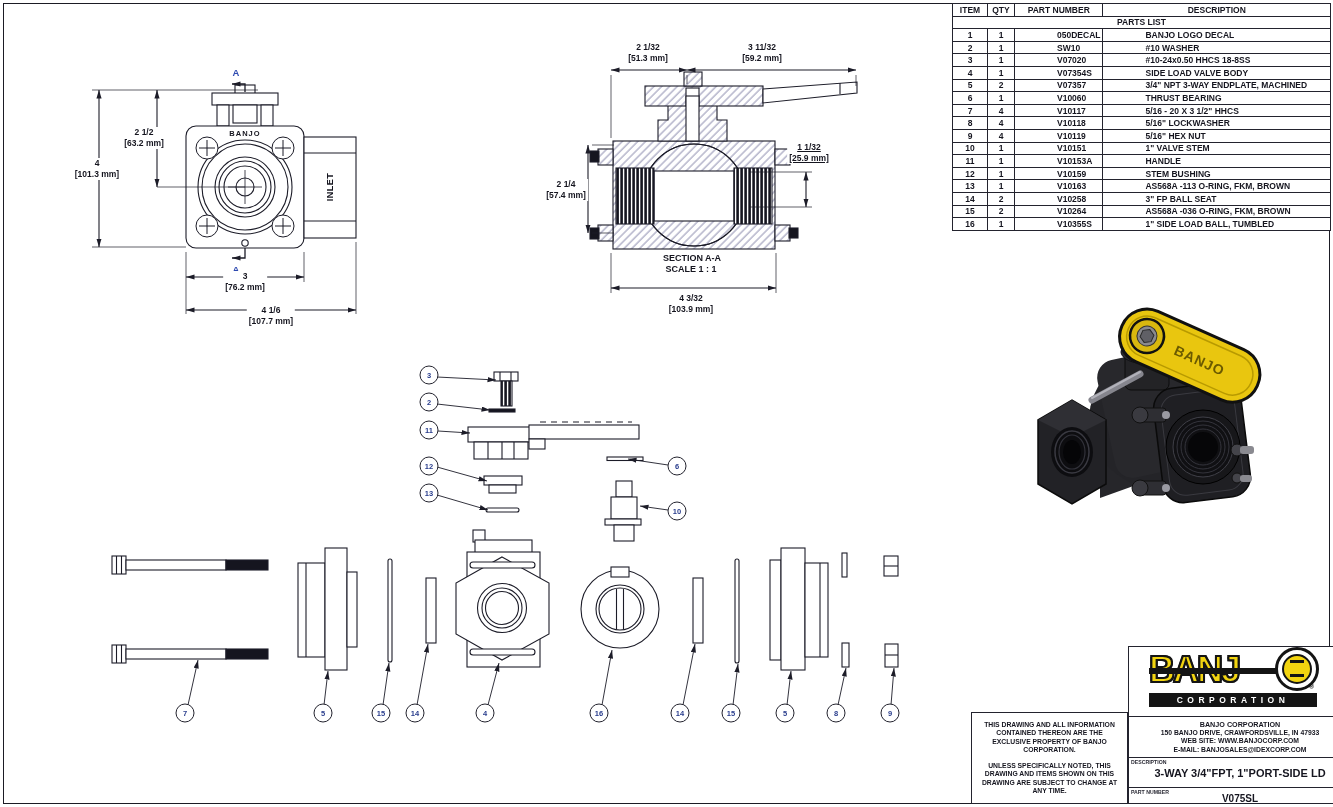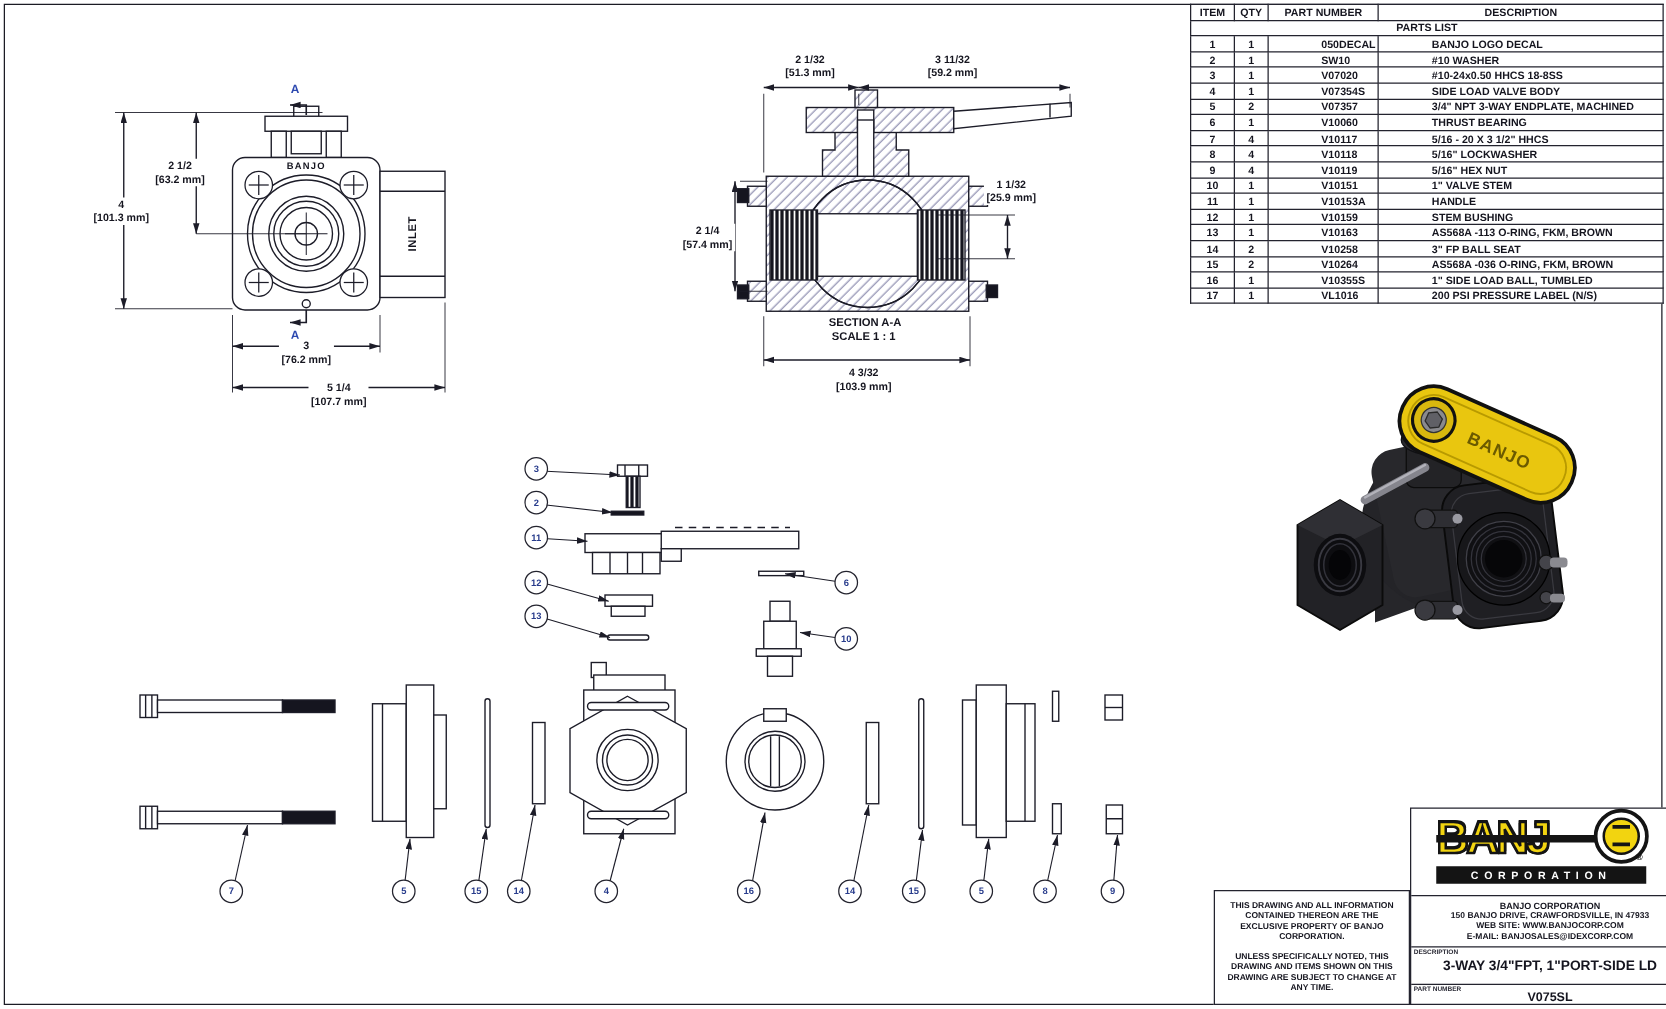--- a/index.html
+++ b/index.html
@@ -393,33 +393,33 @@
   </div>
   <div class="dim" style="left:144px;top:138px;">
     <div>2 1/2</div>
       <div>[63.2 mm]</div>
   </div>
   <div class="dim" style="left:245px;top:282px;">
     <div>3</div>
       <div>[76.2 mm]</div>
   </div>
   <div class="dim" style="left:271px;top:316px;">
-    <div>5 1/4</div>
+    <div>4 1/6</div>
       <div>[107.7 mm]</div>
   </div>
 
   <div class="dim" style="left:648px;top:53px;">
     <div>2 1/32</div>
       <div>[51.3 mm]</div>
   </div>
   <div class="dim" style="left:762px;top:53px;">
     <div>3 11/32</div>
       <div>[59.2 mm]</div>
   </div>
-  <div class="dim" style="left:809px;top:153px;">
+  <div class="dim" style="left:809px;top:153px;text-decoration:underline;">
     <div>1 1/32</div>
       <div>[25.9 mm]</div>
   </div>
   <div class="dim" style="left:566px;top:190px;">
     <div>2 1/4</div>
       <div>[57.4 mm]</div>
   </div>
   <div class="dim" style="left:691px;top:304px;">
     <div>4 3/32</div>
       <div>[103.9 mm]</div>
@@ -548,26 +548,20 @@
           <td class="c">15</td>
           <td class="c">2</td>
           <td class="l">V10264</td>
           <td class="l">AS568A -036 O-RING, FKM, BROWN</td>
         </tr>
         <tr>
           <td class="c">16</td>
           <td class="c">1</td>
           <td class="l">V10355S</td>
           <td class="l">1" SIDE LOAD BALL, TUMBLED</td>
-        </tr>
-        <tr>
-          <td class="c">17</td>
-          <td class="c">1</td>
-          <td class="l">VL1016</td>
-          <td class="l">200 PSI PRESSURE LABEL (N/S)</td>
         </tr>
       </tbody>
   </table>
 
   <div class="notes">
     <div>THIS DRAWING AND ALL INFORMATION CONTAINED THEREON ARE THE EXCLUSIVE PROPERTY OF BANJO CORPORATION.</div>
     <div>UNLESS SPECIFICALLY NOTED, THIS DRAWING AND ITEMS SHOWN ON THIS DRAWING ARE SUBJECT TO CHANGE AT ANY TIME.</div>
   </div>
 
   <div class="tbright">

